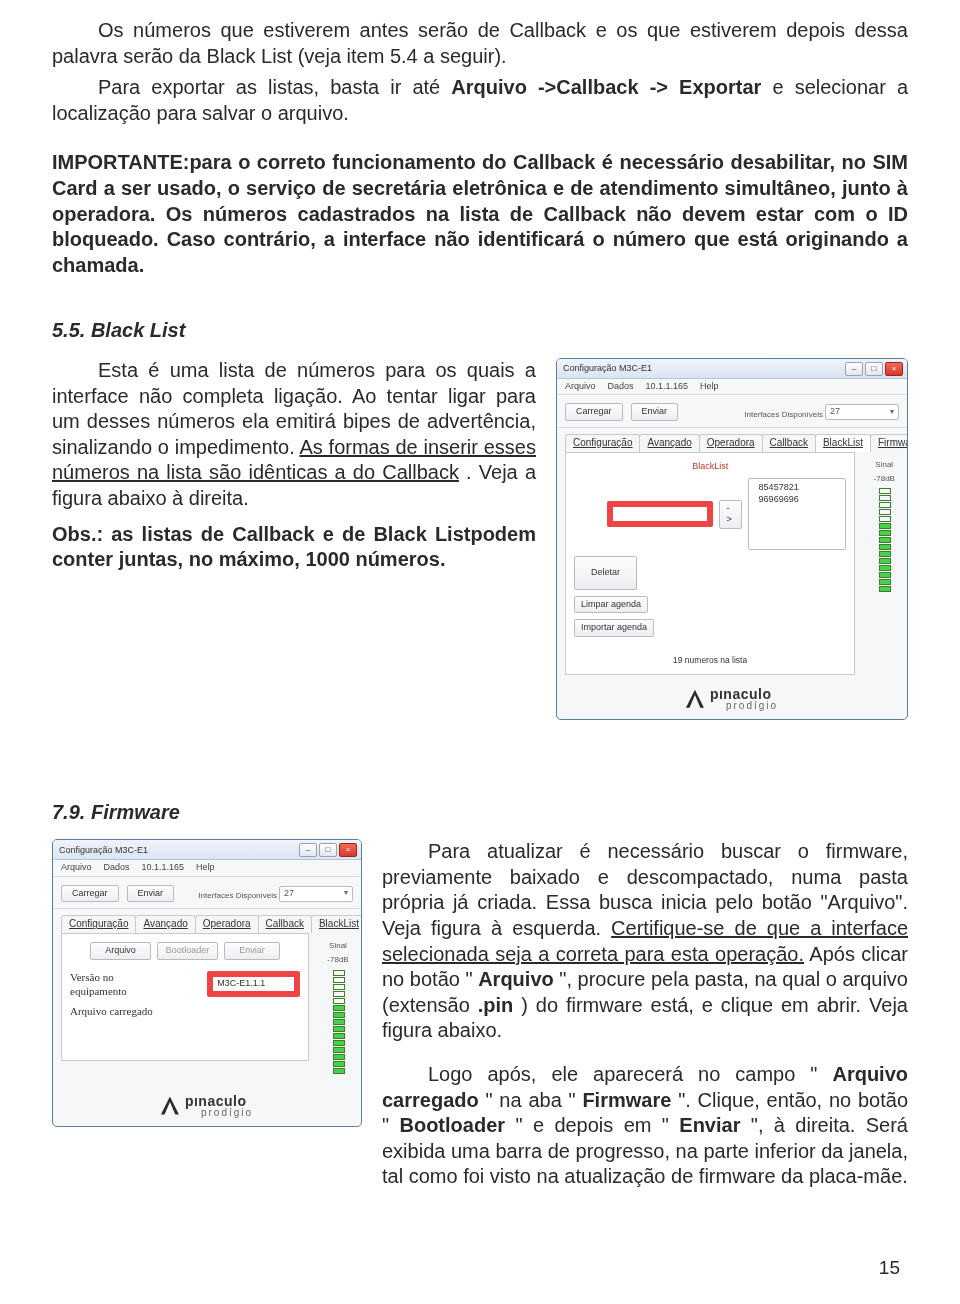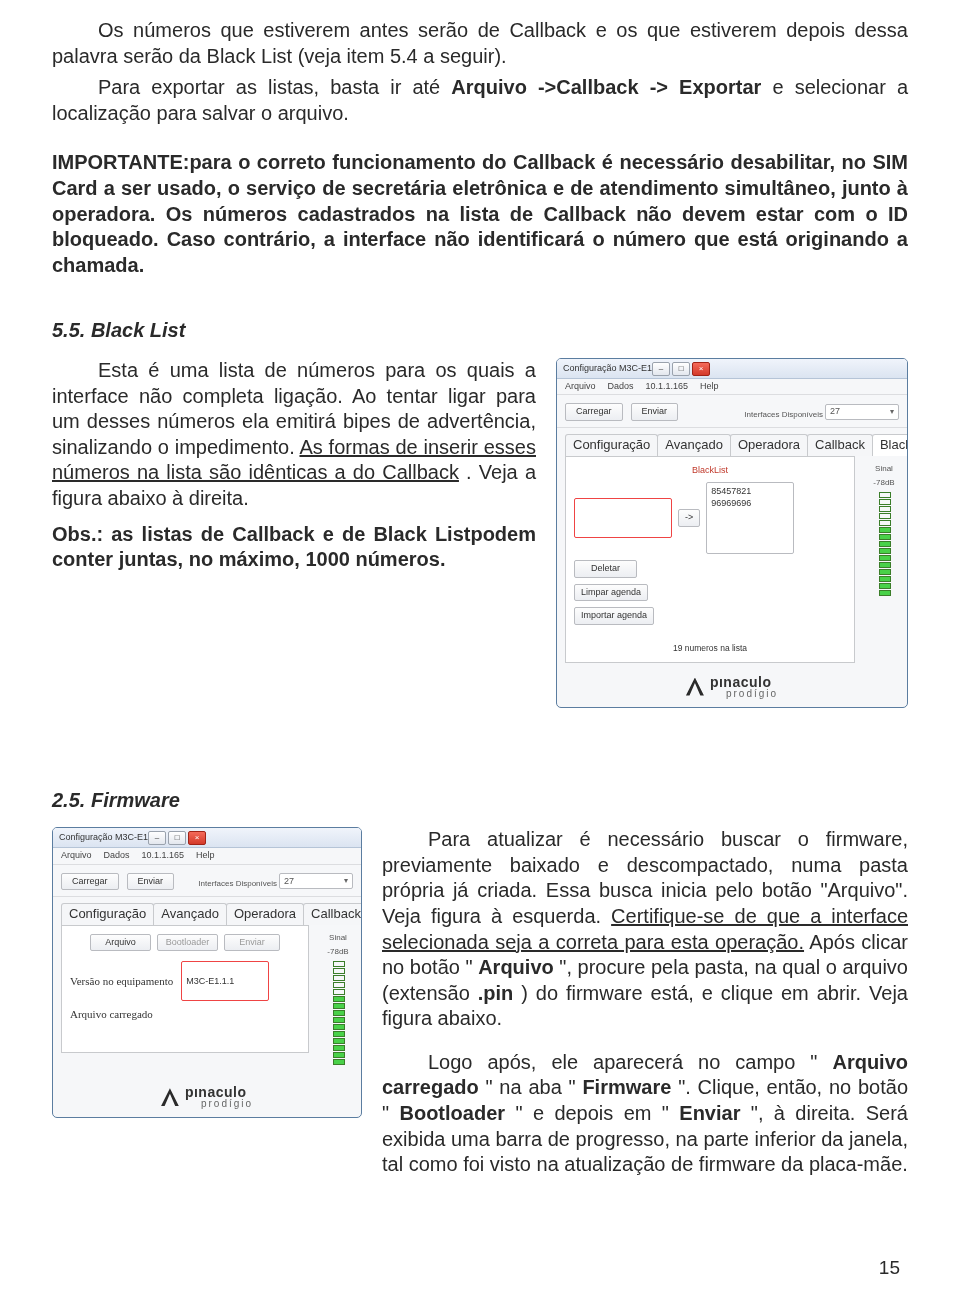--- a/index.html
+++ b/index.html
@@ -36,21 +36,21 @@
     box-sizing:border-box;
     border:1px solid #5b7da0;
     border-radius:5px;
     background:#f6f7f9;
     font-size:9px;
     color:#333;
     overflow:hidden;
   }
   .appwin.left{width:310px;}
   .aw-titlebar{
-    display:flex; align-items:center; justify-content:flex-start;
+    display:flex; align-items:center; justify-content:space-between;
     padding:3px 4px 2px 6px;
     background:linear-gradient(#f0f4fb,#dbe4f1);
     border-bottom:1px solid #b5c4d7;
     font-size:9px;
   }
   .aw-ctl{display:flex; gap:2px;}
   .aw-ctl span{
     display:inline-block; width:16px; height:12px;
     border:1px solid #9aa2ad; border-radius:2px;
     background:linear-gradient(#fff,#e3e7ee);
@@ -81,21 +81,21 @@
   .aw-intf{
     margin-left:auto; text-align:right; font-size:8px; color:#555;
     display:flex; align-items:flex-end; gap:2px;
   }
   .aw-sel{
     width:64px; height:14px; border:1px solid #b9bbc0; border-radius:2px;
     background:#fff; display:flex; align-items:center; justify-content:space-between;
     padding:0 4px; font-size:9px;
   }
   .aw-sel .chev{font-size:8px; color:#666;}
-  .aw-tabs{display:flex; padding:6px 8px 0 8px; gap:0; font-size:13px;}
+  .aw-tabs{display:flex; padding:6px 8px 0 8px; gap:0; font-size:10px;text-decoration:underline;}
   .aw-tab{
     padding:2px 7px; border:1px solid #c8cacd; border-bottom:none;
     border-top-left-radius:3px; border-top-right-radius:3px;
     background:#f5f6f8; margin-right:-1px;
   }
   .aw-tab.active{background:#fff;}
   .aw-panel{
     margin:0 8px; border:1px solid #c8cacd; background:#fff;
     min-height:110px; padding:8px 8px 8px 8px;
   }
@@ -105,28 +105,28 @@
     display:flex; flex-direction:column; gap:4px; margin:8px 8px 8px 0;
   }
   .aw-signal .meter{
     width:10px; margin:0 auto; display:flex; flex-direction:column; gap:1px;
   }
   .aw-signal .meter span{display:block; width:10px; height:4px; border:1px solid #3b7d2a;}
   .aw-signal .meter .on{background:#49d149;}
   .aw-fieldgroup{display:flex; flex-direction:column; gap:6px;}
   .aw-row{display:flex; align-items:center; gap:6px;}
   .aw-input{
-    height:14px; border:1px solid #ef4444; border-radius:2px; background:#fff;
-    font-size:9px; padding:12px 4px; display:flex; align-items:center;
+    height:14px; border:6px solid #ef4444; border-radius:2px; background:#fff;
+    font-size:9px; padding:0 4px; display:flex; align-items:center;margin-left:33px;
   }
   .aw-input.sm{width:88px;}
   .aw-input.xs{width:78px;}
   .aw-list{
     width:78px; height:66px; border:1px solid #b9bbc0; border-radius:2px;
-    background:#fff; padding:2px 4px; font-size:9px; line-height:12px;
+    background:#fff; padding:2px 10px; font-size:9px; line-height:12px;
   }
   .aw-labelred{color:#c0392b; font-size:9px;}
   .aw-bottomtxt{font-size:8.5px; text-align:center; margin-top:12px;}
   .aw-brand{
     display:flex; align-items:center; justify-content:center;
     padding:12px 0 8px 0; gap:6px;
   }
   .aw-brand .logo{
     width:18px; height:18px; background:#2b2b2b;
     clip-path:polygon(0% 100%, 50% 0%, 100% 100%, 80% 100%, 50% 30%, 20% 100%);
@@ -208,21 +208,21 @@
           </div>
           <div class="aw-fieldgroup">
             <div class="aw-row">
               <span class="aw-input sm"></span>
               <span class="aw-btn" style="padding:2px 6px;">-&gt;</span>
               <div class="aw-list">
                 <div>85457821</div>
                 <div>96969696</div>
               </div>
             </div>
-            <span class="aw-btn" style="padding:2px 16px;align-self:flex-start;">Deletar</span>
+            <span class="aw-btn" style="padding:10px 16px;align-self:flex-start;">Deletar</span>
             <span class="aw-btn" style="padding:2px 6px;align-self:flex-start;">Limpar agenda</span>
             <span class="aw-btn" style="padding:2px 6px;align-self:flex-start;">Importar agenda</span>
             <div class="aw-bottomtxt">19 numeros na lista</div>
           </div>
         </div>
         <div class="aw-signal">
           <span>Sinal</span>
           <span>-78dB</span>
           <div class="meter">
             <span></span>
@@ -247,21 +247,21 @@
         <span class="logo"></span>
         <span class="stack">
           <span class="name">pınaculo</span>
           <span class="sub">prodígio</span>
         </span>
       </div>
     </div>
   </div>
 </div>
 
-<div class="h2" style="margin-top:80px;">2.5. Firmware</div>
+<div class="h2" style="margin-top:80px;">7.9. Firmware</div>
 
 <div class="row" style="margin-top:10px;">
 
   <div class="imgcol">
     <div class="appwin left">
       <div class="aw-titlebar">
         <span>Configuração M3C-E1</span>
         <span class="aw-ctl">
           <span>–</span>
           <span>□</span>

